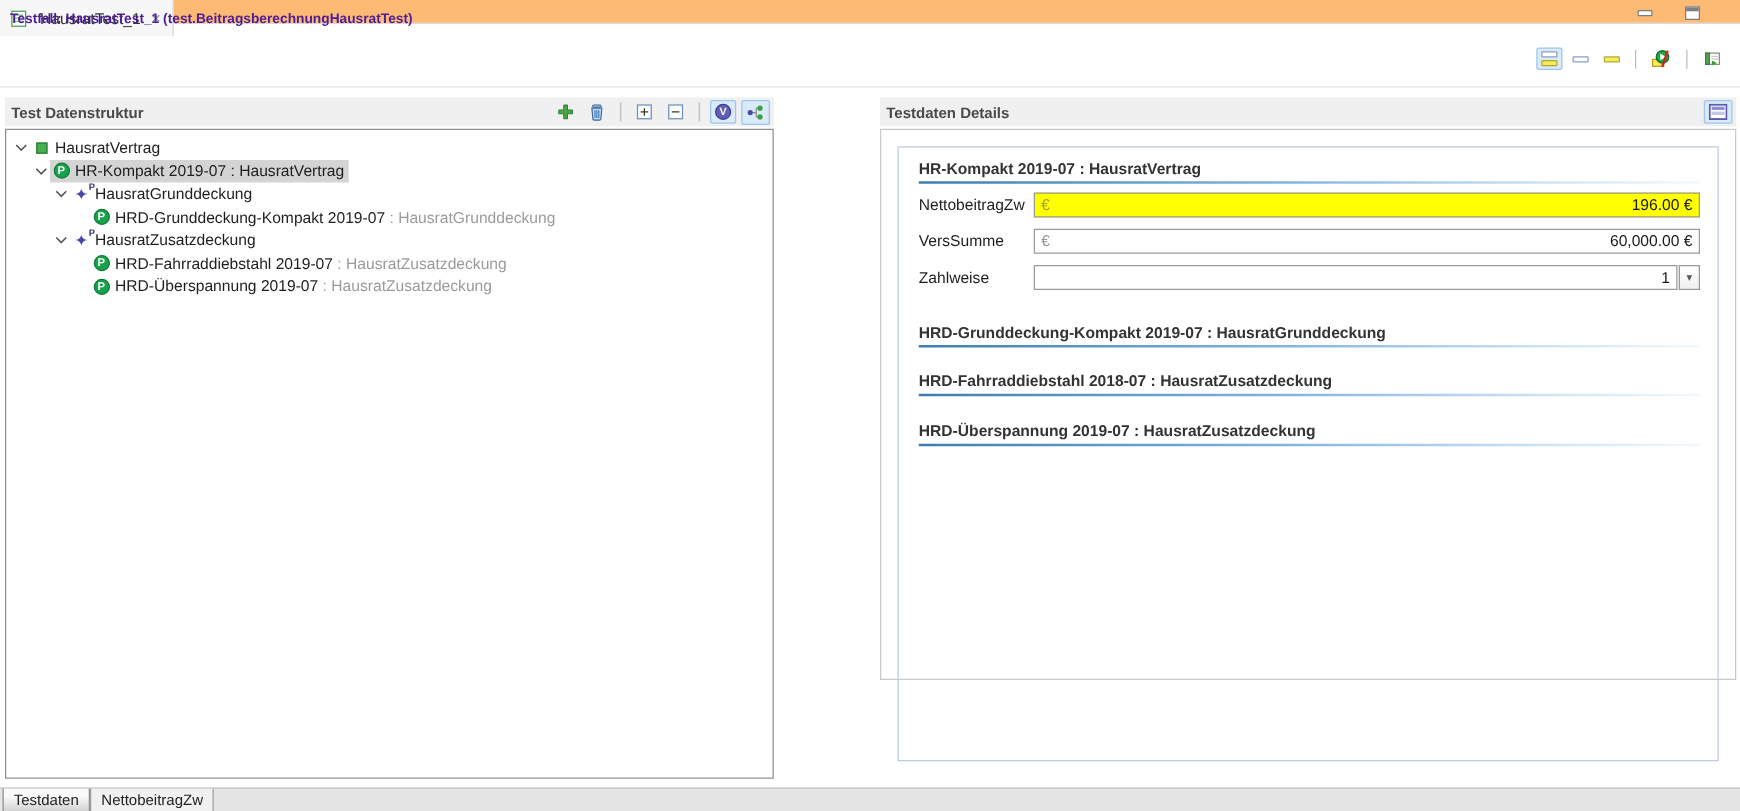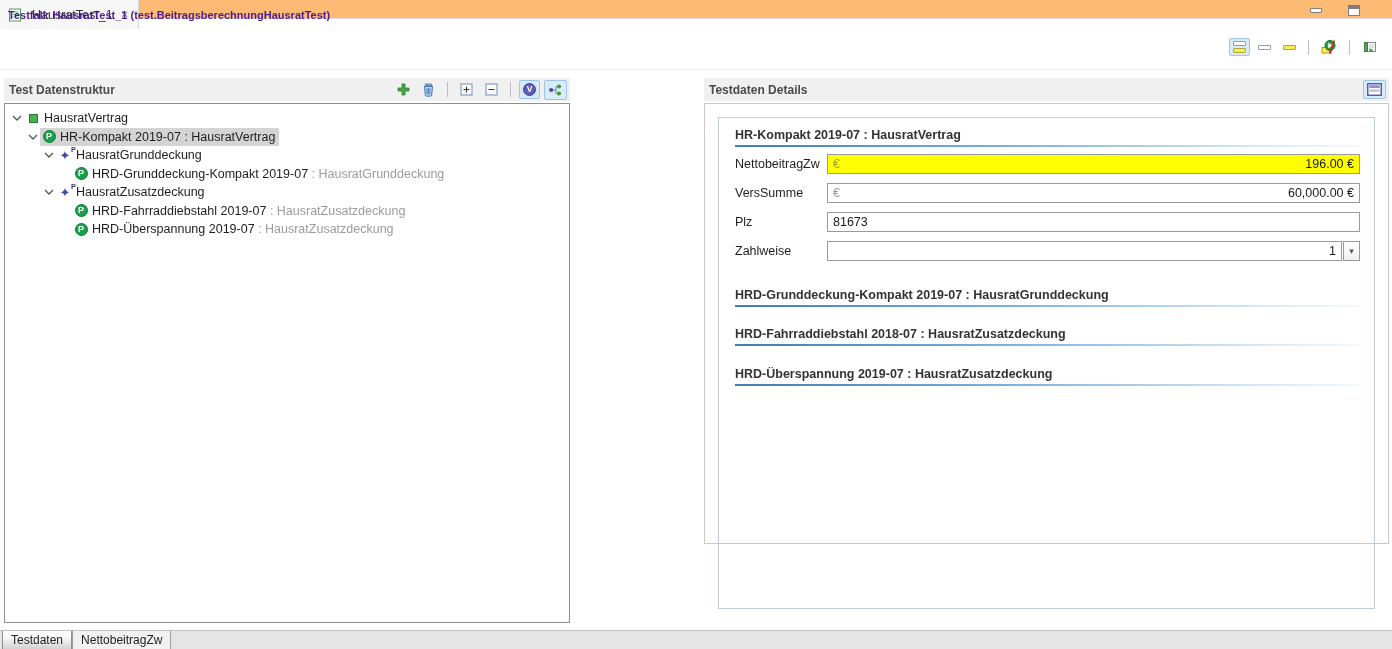--- a/index.html
+++ b/index.html
@@ -28,21 +28,21 @@
   .main-toolbar { position:absolute; right:10px; top:36px; display:flex; align-items:center; gap:4px; }
   .tb-btn { display:flex; align-items:center; justify-content:center; padding:2px 3px; border:1px solid transparent; border-radius:2px; }
   .tb-btn.pressed { background:#d9eaf8; border-color:#9fc6e8; }
   .tb-sep { width:1px; height:15px; background:#bdbdbd; margin:0 4px; }
   .lay-stack { display:flex; flex-direction:column; gap:2px; }
   .lay-rect { width:13px; height:5px; border:1px solid #8f9dbd; background:#fff; border-radius:1px; }
   .lay-rect.yellow { background:#f5ee52; border-color:#b1a53c; }
 
   
   .panel { position:absolute; top:78px; }
-  .panel-left  { left:4px;  width:566px; }
+  .panel-left  { left:4px;  width:615px; }
   .panel-right { left:704px; width:685px; }
   .panel-header { height:23px; background:#f0f0f0; display:flex; align-items:center; padding:0 3px 0 5px; }
   .panel-title { font-size:12px; font-weight:bold; color:#4a4a4a; }
   .mini-toolbar { margin-left:auto; display:flex; align-items:center; gap:4px; }
 
   .tree-box { margin-top:2px; height:520px; background:#fff; border:1px solid #909090; overflow:hidden; padding-top:5px; }
   .details-box { margin-top:2px; height:441px; background:#fff; border:1px solid #c9c9c9; }
   .details-inner { margin:13px; height:492px; border:1px solid #bfcbdf; padding:10px 14px 0 16px; overflow:hidden; }
 
   
@@ -320,26 +320,20 @@
         </div>
 
         <div class="field-row">
           <span class="flabel">VersSumme</span>
           <span class="finput">
             <span class="fprefix">€</span>
             <span class="fvalue">60,000.00 €</span>
           </span>
         </div>
 
-        <div class="field-row">
-          <span class="flabel">Plz</span>
-          <span class="finput leftalign">
-            <span class="fvalue">81673</span>
-          </span>
-        </div>
 
         <div class="field-row">
           <span class="flabel">Zahlweise</span>
           <span class="combo">
             <span class="finput">
               <span class="fvalue">1</span>
             </span>
             <span class="combo-btn">
               <span>▾</span>
             </span>

